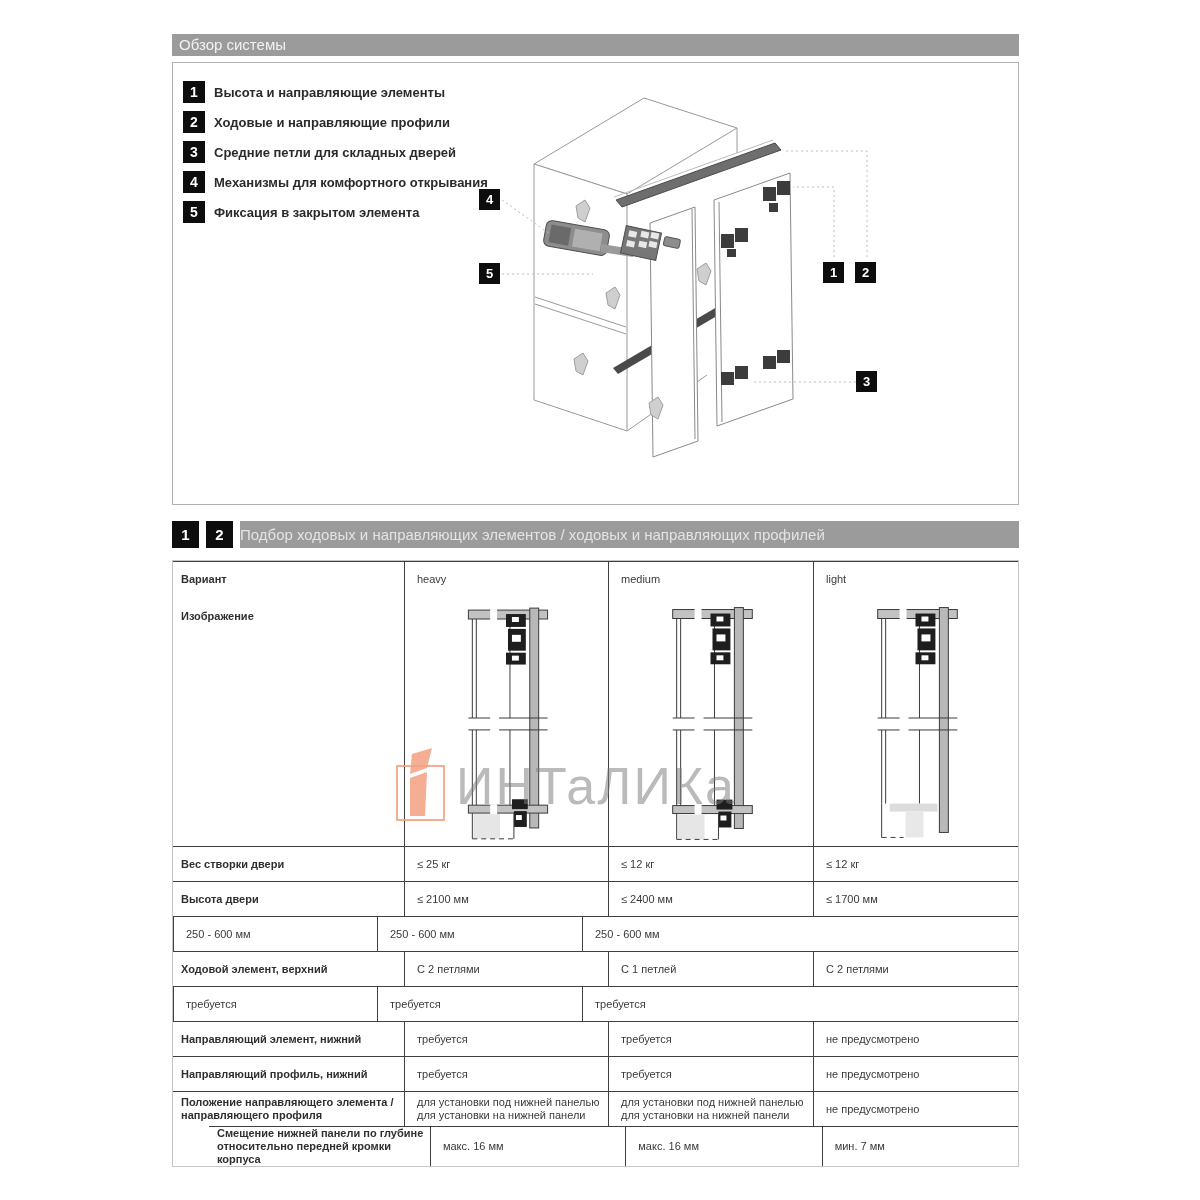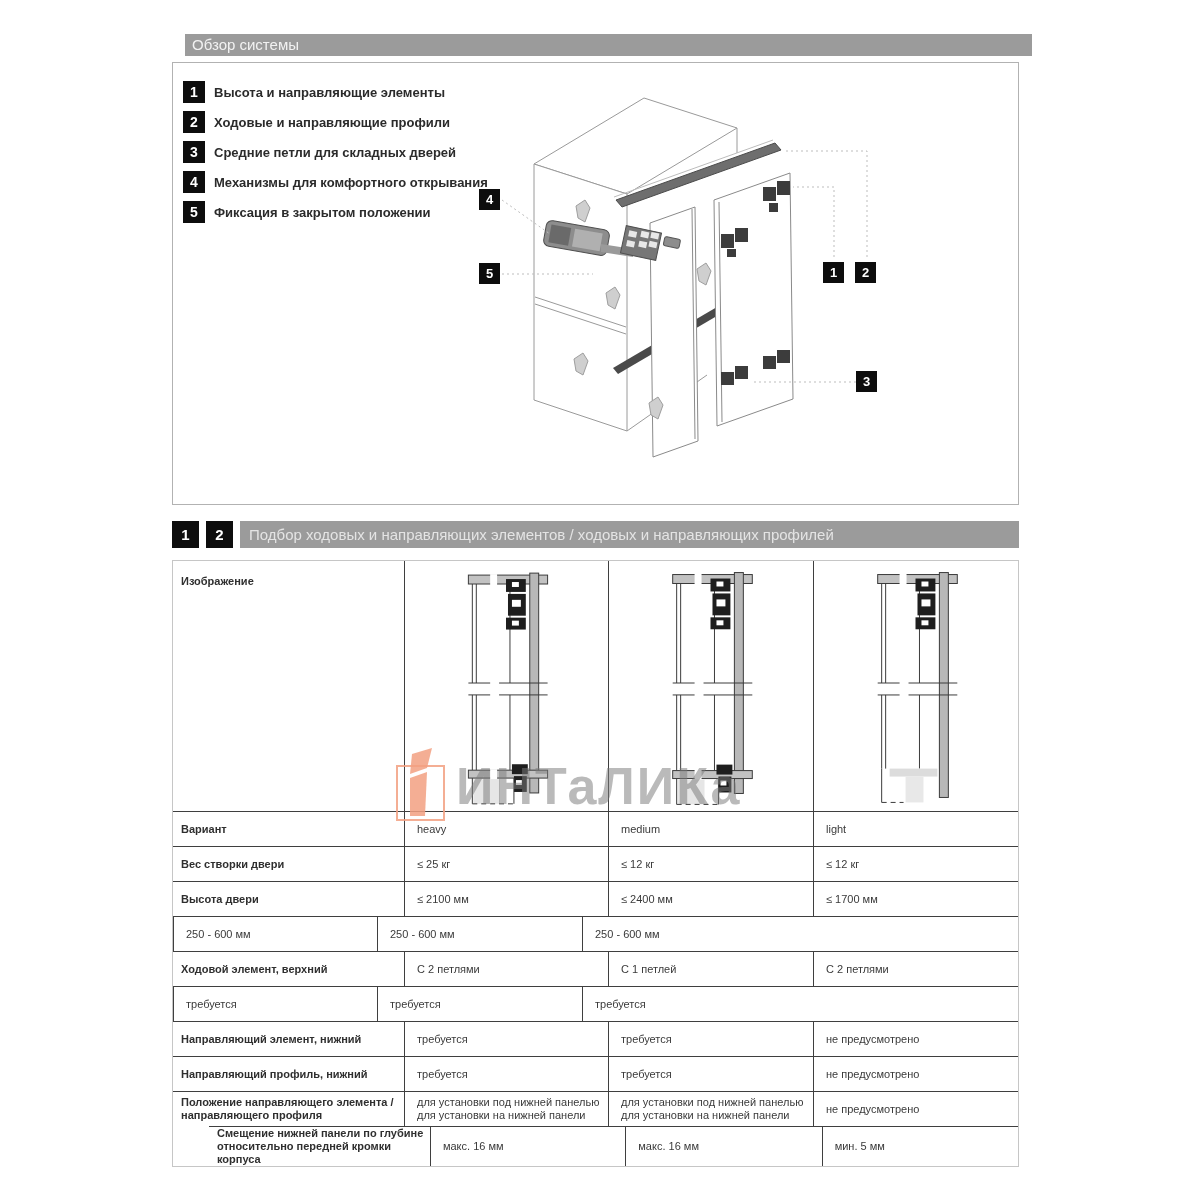--- a/index.html
+++ b/index.html
@@ -1,26 +1,26 @@
 <!DOCTYPE html>
 <html><head>
 <meta charset="utf-8">
 <style>
   html,body{margin:0;padding:0;background:#ffffff;}
   .page{position:relative;width:1200px;height:1200px;background:#fff;
         font-family:"Liberation Sans",sans-serif;color:#3a3a3a;overflow:hidden;}
 
   
   .bar1{position:absolute;left:172px;top:34px;width:847px;height:22px;background:#9b9b9b;
-        color:#f2f2f2;font-size:15px;line-height:22px;padding-left:7px;box-sizing:border-box;margin-left:13px;}
+        color:#f2f2f2;font-size:15px;line-height:22px;padding-left:7px;box-sizing:border-box;}
   .sec2{position:absolute;left:172px;top:521px;width:847px;height:27px;display:flex;}
   .sec2 .nbadge{width:27px;height:27px;background:#0d0d0d;color:#fff;font-size:15px;font-weight:bold;
         text-align:center;line-height:27px;margin-right:7px;}
   .sec2 .bar2{flex:1;background:#9b9b9b;color:#e4e4e4;font-size:15px;line-height:27px;
-        padding-left:9px;}
+        }
 
   
   .box1{position:absolute;left:172px;top:62px;width:845px;height:441px;border:1px solid #b2b2b2;}
   .legend{position:absolute;left:10px;top:18px;}
   .legend-item{display:flex;align-items:center;height:22px;margin-bottom:8px;}
   .legend-item .nb{width:22px;height:22px;background:#0d0d0d;color:#fff;font-size:14px;
         font-weight:bold;text-align:center;line-height:22px;flex:0 0 22px;}
   .legend-item .lb{margin-left:9px;font-size:13px;font-weight:bold;color:#2b2b2b;white-space:nowrap;}
   .dsvg{position:absolute;left:0;top:0;width:845px;height:441px;}
   .dbadge{position:absolute;width:21px;height:21px;background:#0d0d0d;color:#fff;
@@ -38,21 +38,21 @@
   .c1{width:204px;} .c2{width:205px;} .c3{width:205px;}
   .h34{height:34px;} .h39{height:39px;margin-left:36px;}
   .imgrow{height:250px;}
   .imgrow .lc{align-items:flex-start;padding-top:14px;}
   .imgrow .vc{padding:0;align-items:flex-start;}
   .minisvg{width:205px;height:250px;display:block;}
 
   
   .wmark{position:absolute;left:394px;top:746px;display:flex;align-items:flex-start;
          pointer-events:none;z-index:5;}
-  .wmark .wtext{font-size:52px;font-weight:bold;letter-spacing:2px;line-height:80px;
+  .wmark .wtext{font-size:52px;font-weight:normal;letter-spacing:2px;line-height:80px;
          color:rgba(122,122,122,0.52);margin-left:8px;}
 </style>
 </head>
 <body>
 
 <div class="page">
 
   <div class="bar1">
     <span>Обзор системы</span>
   </div>
@@ -146,38 +146,45 @@
       <div class="legend-item">
         <span class="nb">3</span>
         <span class="lb">Средние петли для складных дверей</span>
       </div>
       <div class="legend-item">
         <span class="nb">4</span>
         <span class="lb">Механизмы для комфортного открывания</span>
       </div>
       <div class="legend-item">
         <span class="nb">5</span>
-        <span class="lb">Фиксация в закрытом положении</span>
+        <span class="lb">Фиксация в закрытом элемента</span>
       </div>
     </div>
 
     <div class="dbadge" style="left:306px;top:126px;">4</div>
     <div class="dbadge" style="left:306px;top:200px;">5</div>
     <div class="dbadge" style="left:650px;top:199px;">1</div>
     <div class="dbadge" style="left:682px;top:199px;">2</div>
     <div class="dbadge" style="left:683px;top:308px;">3</div>
   </div>
 
   <div class="sec2">
     <span class="nbadge">1</span>
     <span class="nbadge">2</span>
     <div class="bar2">Подбор ходовых и направляющих элементов / ходовых и направляющих профилей</div>
   </div>
 
   <div class="tbl">
+
+    <div class="trow h34">
+      <div class="lc">Вариант</div>
+      <div class="vc c1">heavy</div>
+      <div class="vc c2">medium</div>
+      <div class="vc c3">light</div>
+    </div>
 
     <div class="trow first imgrow">
       <div class="lc">Изображение</div>
       <div class="vc c1">
         <svg class="minisvg" viewBox="0 0 205 250">
           <g stroke="#3a3a3a" fill="none">
             <rect x="64" y="13" width="80" height="9" fill="#c2c2c2"></rect>
             <rect x="86" y="12" width="7" height="11" fill="#ffffff" stroke="none"></rect>
             <path d="M68,22 V122 M72,22 V122 M68,134 V210 M72,134 V210"></path>
             <path d="M106,22 V122 M106,134 V210"></path>
@@ -261,27 +268,20 @@
             <path d="M64,122 H144 M64,134 H144"></path>
             <rect x="86" y="120" width="9" height="16" fill="#ffffff" stroke="none"></rect>
             <rect x="76" y="208" width="48" height="8" fill="#dcdcdc" stroke="none"></rect>
             <rect x="92" y="216" width="18" height="26" fill="#e8e8e8" stroke="none"></rect>
             <path d="M68,208 V242"></path>
             <path d="M68,242 H90" stroke-dasharray="5 4"></path>
           </g>
         </svg>
       </div>
     </div>
-
-    <div class="trow h34">
-      <div class="lc">Вариант</div>
-      <div class="vc c1">heavy</div>
-      <div class="vc c2">medium</div>
-      <div class="vc c3">light</div>
-    </div>
     <div class="trow h34">
       <div class="lc">Вес створки двери</div>
       <div class="vc c1">≤ 25 кг</div>
       <div class="vc c2">≤ 12 кг</div>
       <div class="vc c3">≤ 12 кг</div>
     </div>
     <div class="trow h34">
       <div class="lc">Высота двери</div>
       <div class="vc c1">≤ 2100 мм</div>
       <div class="vc c2">≤ 2400 мм</div>
@@ -322,21 +322,21 @@
 для установки на нижней панели</div>
       <div class="vc c2">для установки под нижней панелью
 для установки на нижней панели</div>
       <div class="vc c3">не предусмотрено</div>
     </div>
     <div class="trow h39">
       <div class="lc">Смещение нижней панели по глубине
 относительно передней кромки корпуса</div>
       <div class="vc c1">макс. 16 мм</div>
       <div class="vc c2">макс. 16 мм</div>
-      <div class="vc c3">мин. 5 мм</div>
+      <div class="vc c3">мин. 7 мм</div>
     </div>
   </div>
 
   <div class="wmark">
     <svg width="54" height="80" viewBox="0 0 54 80">
       <rect x="3" y="20" width="47" height="54" fill="none" stroke="#F2A081" stroke-width="2" opacity="0.85"></rect>
       <polygon points="18,8 38,2 33,22 16,28" fill="#F2A081" opacity="0.85"></polygon>
       <polygon points="16,32 33,26 31,70 16,70" fill="#F2A081" opacity="0.85"></polygon>
     </svg>
     <span class="wtext">ИНТаЛИКа</span>

